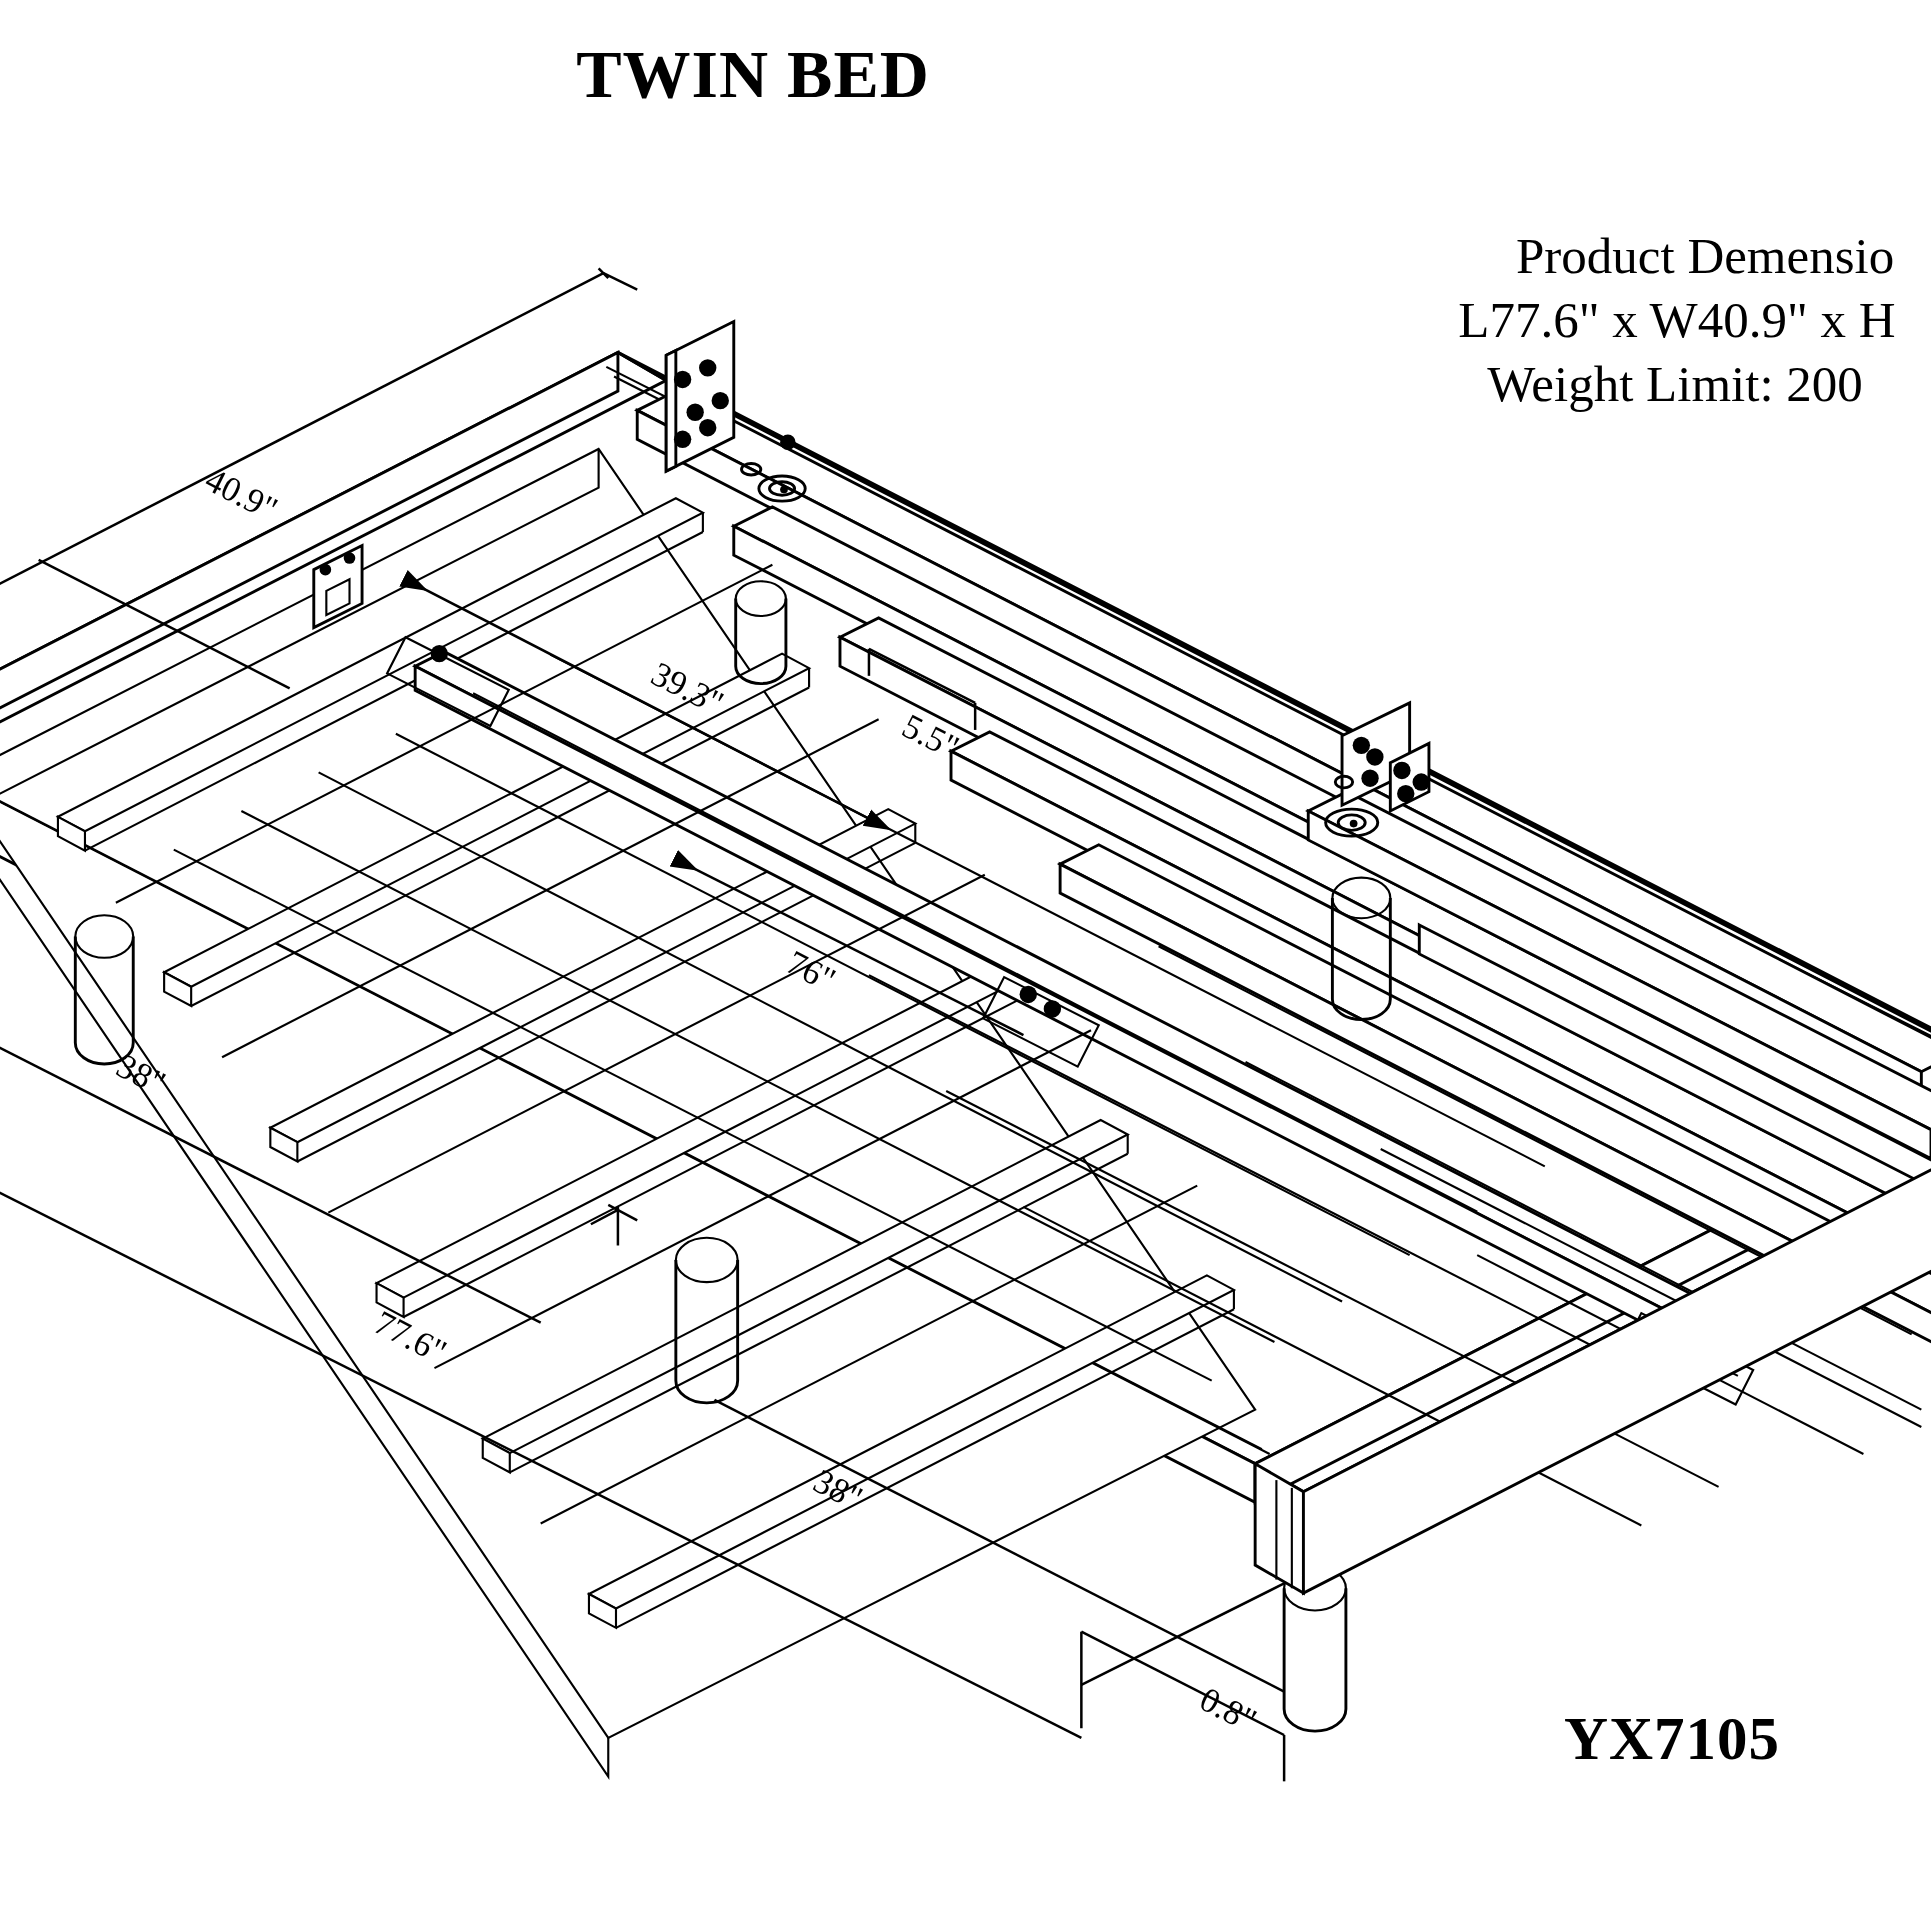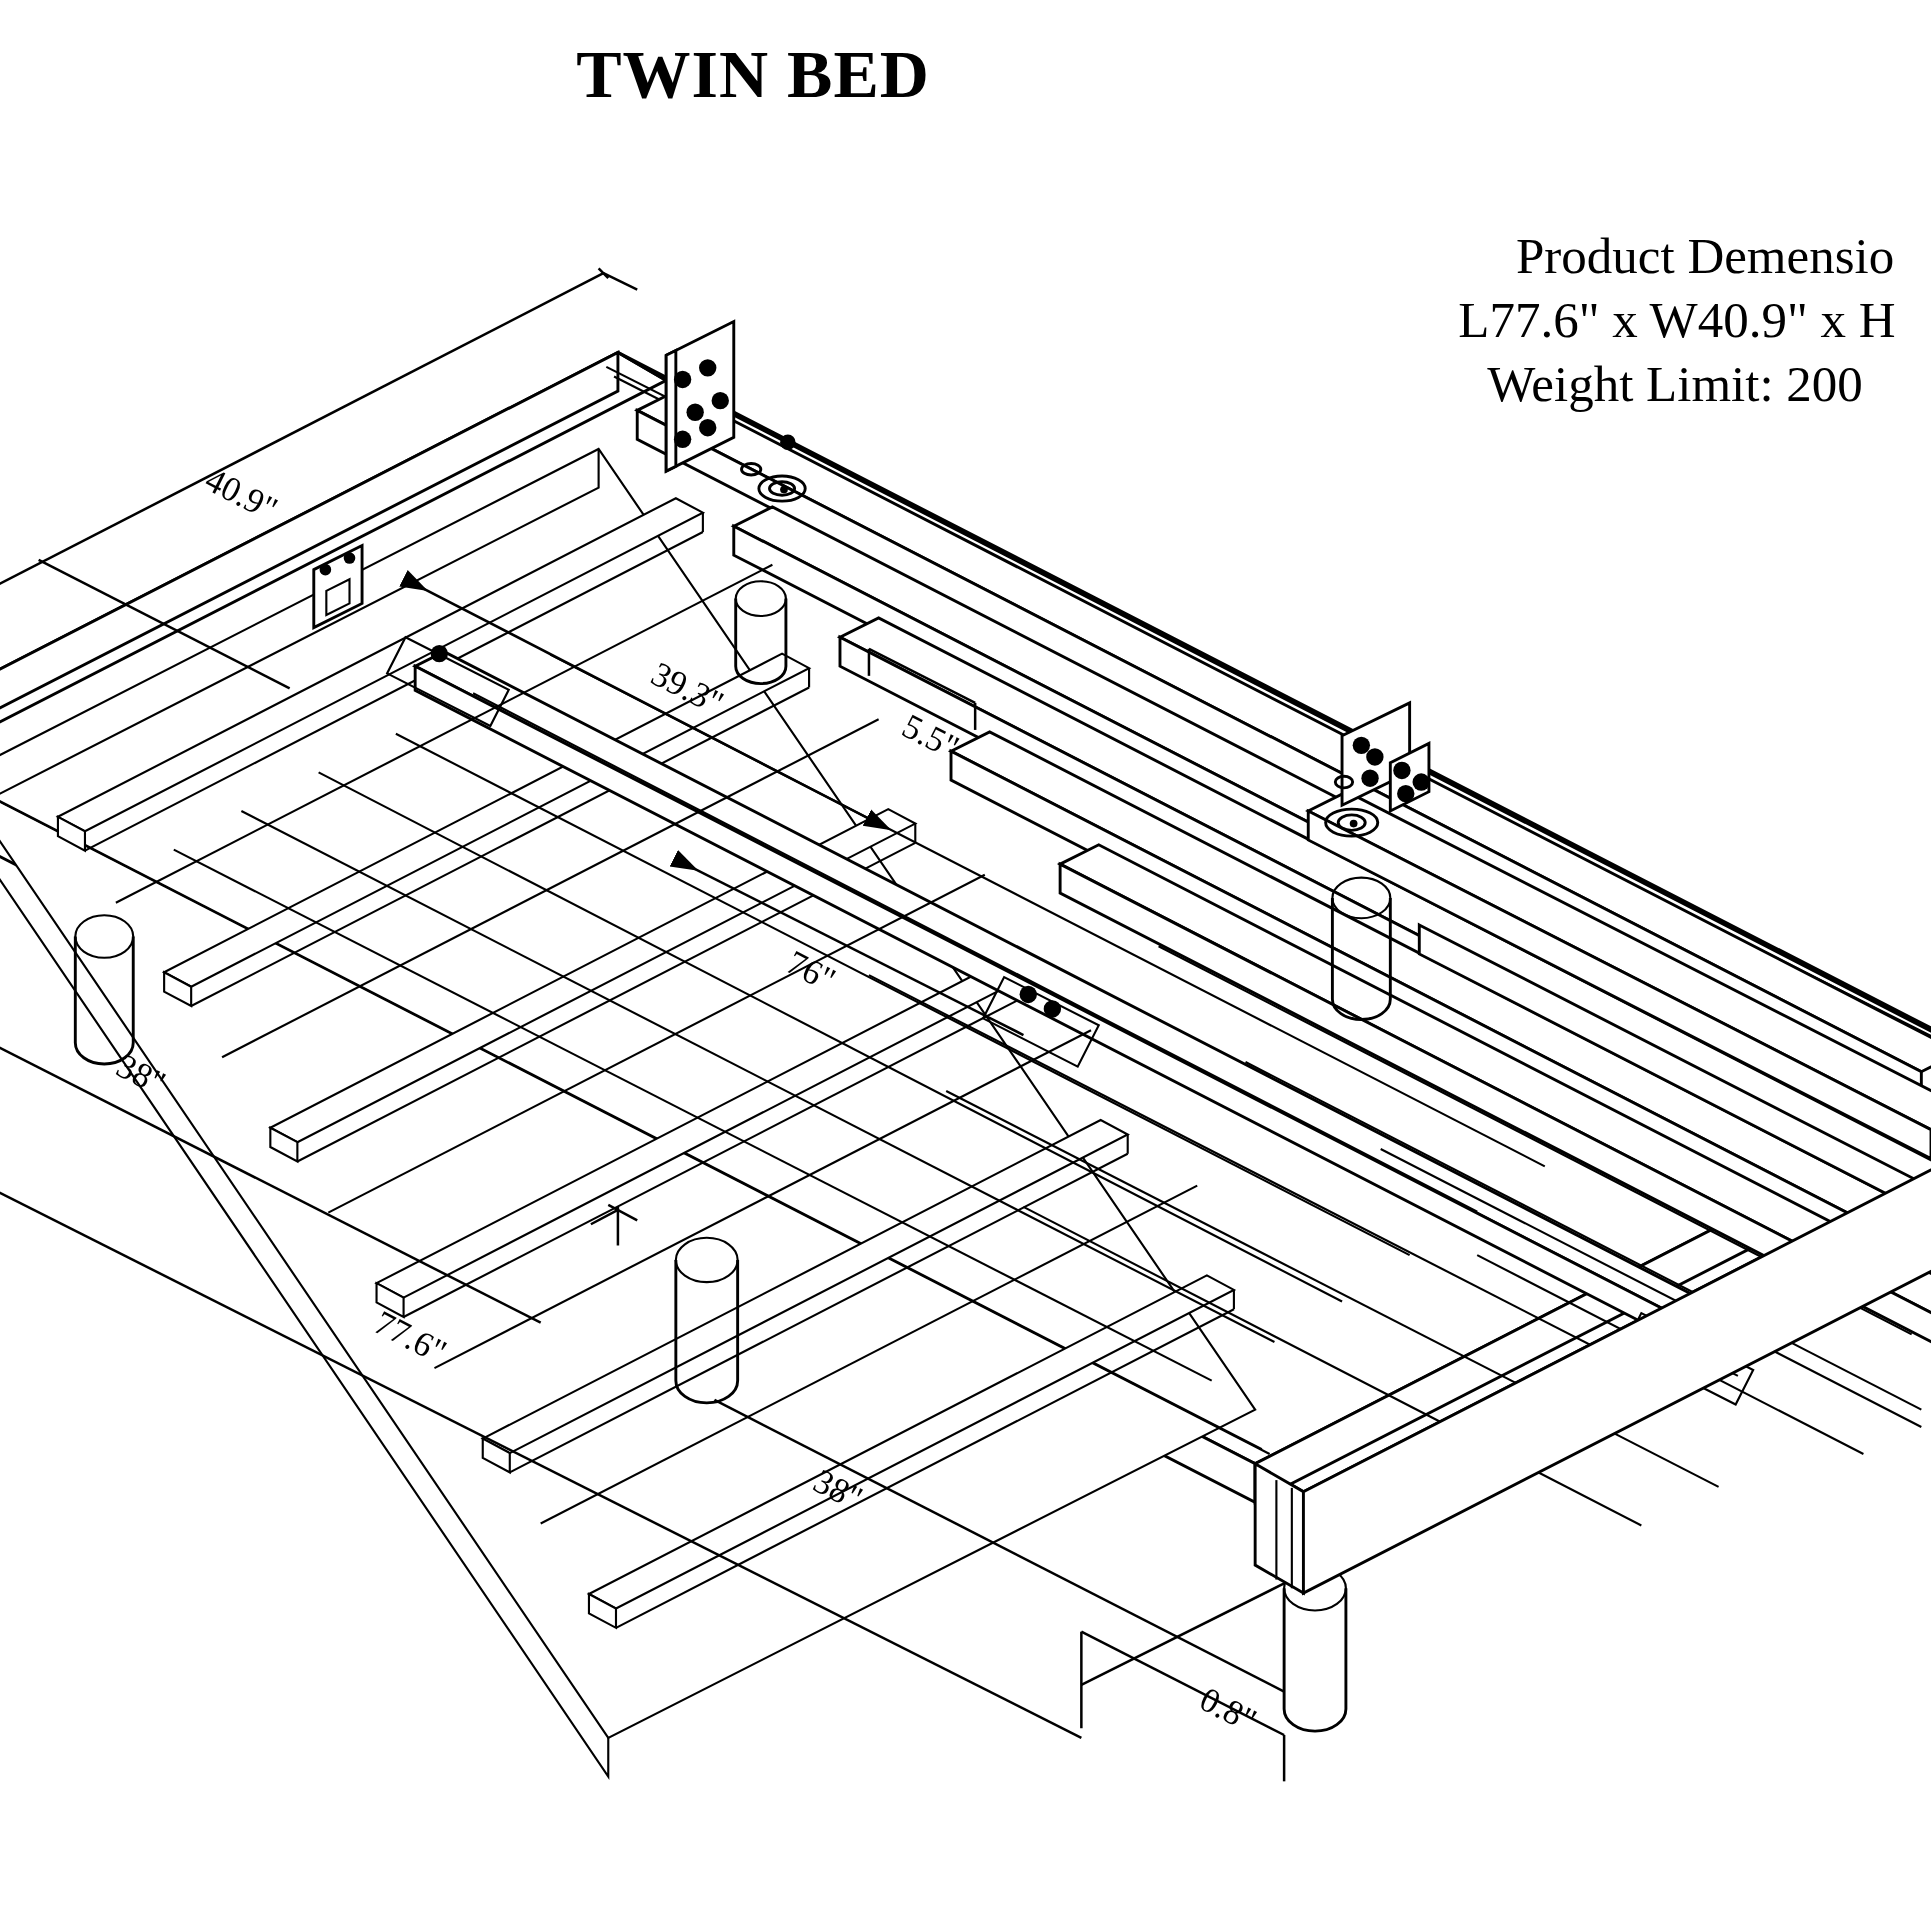--- a/index.html
+++ b/index.html
@@ -94,20 +94,21 @@
 <div id="page">
 
   <div id="title">TWIN BED</div>
 
   <div id="spec-block">
     <span class="spec-line" id="spec-line-1">Product Demensio</span>
     <span class="spec-line" id="spec-line-2">L77.6" x W40.9" x H</span>
     <span class="spec-line" id="spec-line-3">Weight Limit: 200</span>
   </div>
 
+  <div id="model-number">YX7105</div>
 
   <svg id="drawing" viewBox="0 0 2000 2000">
 
     <g>
 
       <polygon class="face" points="-150,770 640,365 690,394 -100,799"></polygon>
 
       <polygon class="face" points="-150,770 -100,799 1350,1545 1300,1516"></polygon>
 
       <polygon class="face" points="1300,1516 1350,1545 2140,1140 2090,1111"></polygon>

